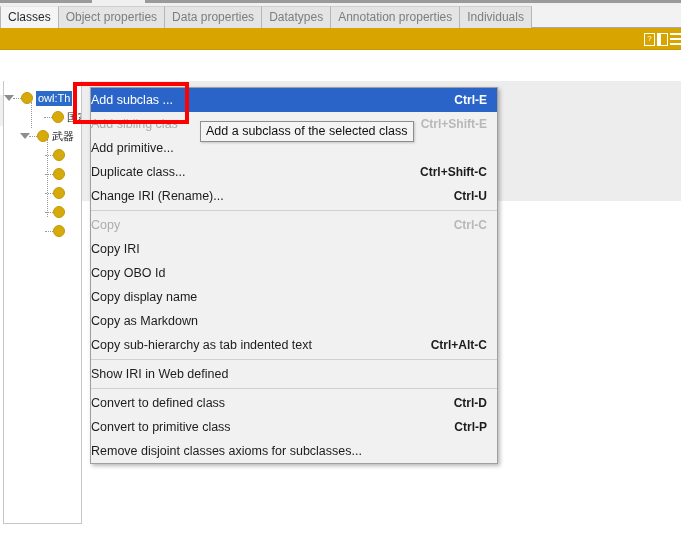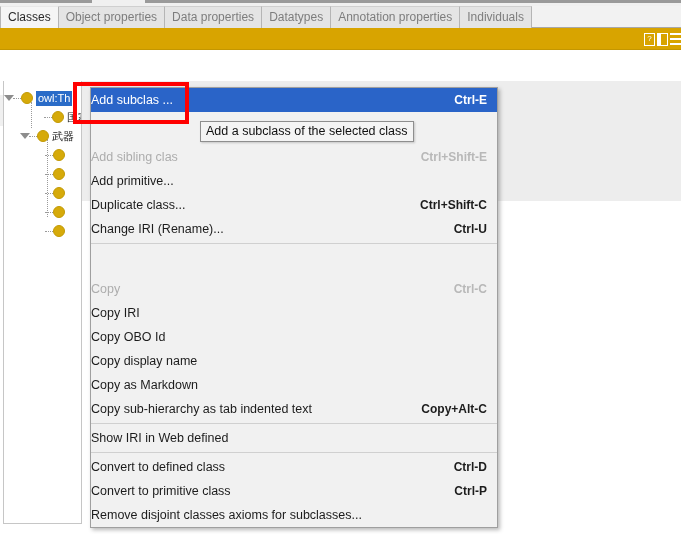--- a/index.html
+++ b/index.html
@@ -197,21 +197,21 @@
   .mi {
     position: relative;
     height: 24px;
     line-height: 24px;
     padding-right: 10px;
     color: #1c1c1c;
     white-space: nowrap;
     cursor: default;
   }
   .mi.sel { background: #2a64c8; color: #ffffff; }
-  .mi.disabled { color: #adadad; margin-top: 33px; }
+  .mi.disabled { color: #adadad; }
   .mi .acc {
     position: absolute; right: 10px; top: 0;
     font-size: 12px; font-weight: bold;
   }
   .mi.sel .acc { color: #ffffff; }
   .mi.disabled .acc { color: #b8b8b8; }
   .msep { height: 1px; background: #d0d0d0; margin: 2px 0; }
 
   
   .tooltip {
@@ -345,21 +345,21 @@
       <div class="mi disabled"><span>Add sibling clas</span><span class="acc">Ctrl+Shift-E</span></div>
       <div class="mi"><span>Add primitive...</span></div>
       <div class="mi"><span>Duplicate class...</span><span class="acc">Ctrl+Shift-C</span></div>
       <div class="mi"><span>Change IRI (Rename)...</span><span class="acc">Ctrl-U</span></div>
       <div class="msep"></div>
       <div class="mi disabled"><span>Copy</span><span class="acc">Ctrl-C</span></div>
       <div class="mi"><span>Copy IRI</span></div>
       <div class="mi"><span>Copy OBO Id</span></div>
       <div class="mi"><span>Copy display name</span></div>
       <div class="mi"><span>Copy as Markdown</span></div>
-      <div class="mi"><span>Copy sub-hierarchy as tab indented text</span><span class="acc">Copy+Alt-C</span></div>
+      <div class="mi"><span>Copy sub-hierarchy as tab indented text</span><span class="acc">Ctrl+Alt-C</span></div>
       <div class="msep"></div>
       <div class="mi"><span>Show IRI in Web defined</span></div>
       <div class="msep"></div>
       <div class="mi"><span>Convert to defined class</span><span class="acc">Ctrl-D</span></div>
       <div class="mi"><span>Convert to primitive class</span><span class="acc">Ctrl-P</span></div>
       <div class="mi"><span>Remove disjoint classes axioms for subclasses...</span></div>
     </div>
 
   <div class="tooltip">Add a subclass of the selected class</div>
 

